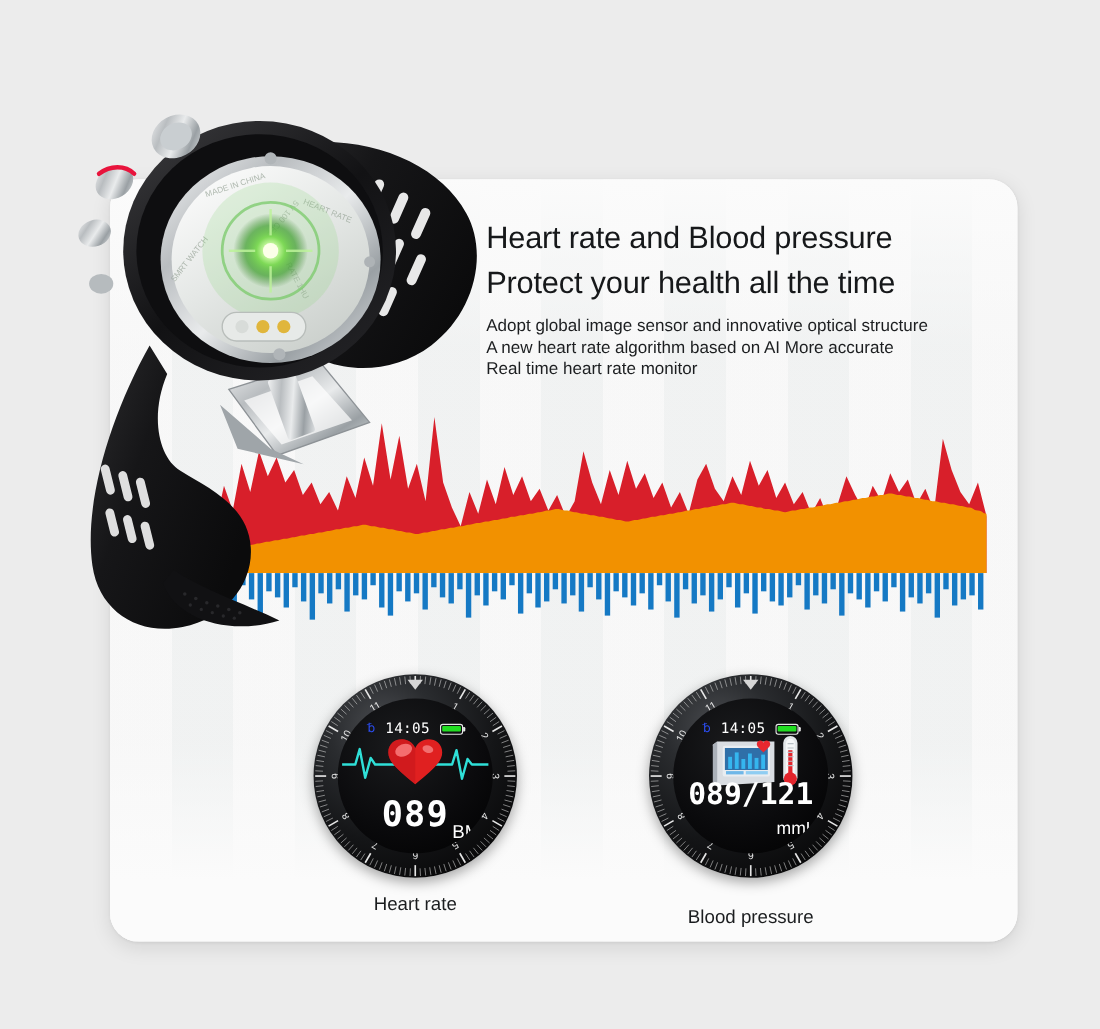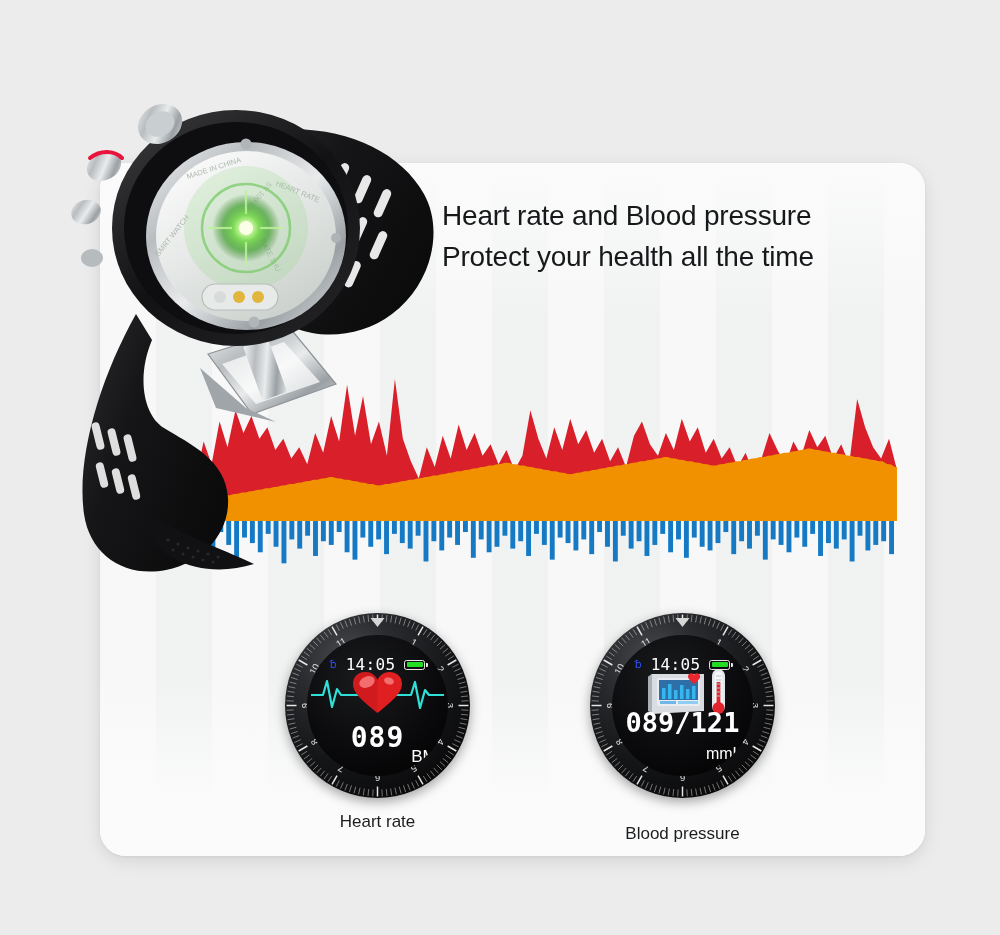--- a/index.html
+++ b/index.html
@@ -77,34 +77,34 @@
     position:absolute; left:22px; top:22px;
     width:141px;height:141px;border-radius:50%;
     background:radial-gradient(circle at 40% 30%, #1a1b1d 0%, #0a0a0c 58%, #000 100%);
     overflow:hidden;
   }
   .statusbar{
     position:absolute; top:20px; left:0; width:100%;
     display:flex; align-items:center; justify-content:center; gap:9px;
   }
   .bt{ color:#2b4df0; font-size:11px; line-height:1; }
-  .clock{ color:#fff; font-size:16px; font-family:"DejaVu Sans Mono", monospace; letter-spacing:.3px;}
+  .clock{ color:#fff; font-size:13px; font-family:"DejaVu Sans Mono", monospace; letter-spacing:.3px;}
   .batt{
     width:21px;height:10px;border:1.3px solid #e8e8e8;border-radius:2.5px;
     position:relative; box-sizing:border-box; padding:1.3px;
   }
   .batt::after{content:"";position:absolute;right:-3.4px;top:2.6px;width:2px;height:4px;background:#e8e8e8;border-radius:0 1px 1px 0;}
   .batt i{display:block;width:100%;height:100%;background:#22dd22;border-radius:1px;}
 
   .big-val{
     position:absolute; width:100%; text-align:center; color:#fff;
     font-family:"DejaVu Sans Mono", monospace; font-weight:bold;
     letter-spacing:1px;
   }
-  #hr-val{ top:86px; font-size:28px; }
+  #hr-val{ top:86px; font-size:32px; }
   #hr-unit{ position:absolute;top:112px;width:100%;text-align:right;color:#fff;font-size:17px;}
   #bp-val{ top:72px; font-size:27px; letter-spacing:0px;}
   #bp-unit{ position:absolute;top:110px;width:100%;text-align:right;color:#fff;font-size:16px;}
 
   .icon-area{ position:absolute; top:30px; width:100%; height:52px; }
 
   .caption{
     margin-top:14px; font-size:17px; color:#1b1d1f; width:185px;
   }
   #cap-bp{ margin-top:26px; }
@@ -119,20 +119,25 @@
 </head>
 <body>
 
 <div id="card">
   <div id="bands"></div>
   <div id="bandfade"></div>
 
   <div id="headline">
     <div class="h-line">Heart rate and Blood pressure</div>
     <div class="h-line">Protect your health all the time</div>
+    <div id="sub">
+      <div class="s-line">Adopt global image sensor and innovative optical structure</div>
+      <div class="s-line">A new heart rate algorithm based on AI  More accurate</div>
+      <div class="s-line">Real time heart rate monitor</div>
+    </div>
   </div>
 
   <div id="chart">
     <svg width="797" height="220" viewBox="0 0 797 220" preserveAspectRatio="none">
       <g id="g-bars">
           <rect x="0.00" y="148" width="4.89" height="16.56" fill="#1579c4"></rect>
           <rect x="7.89" y="148" width="4.89" height="23.92" fill="#1579c4"></rect>
           <rect x="15.78" y="148" width="4.89" height="11.04" fill="#1579c4"></rect>
           <rect x="23.67" y="148" width="4.89" height="31.28" fill="#1579c4"></rect>
           <rect x="31.56" y="148" width="4.89" height="18.40" fill="#1579c4"></rect>

